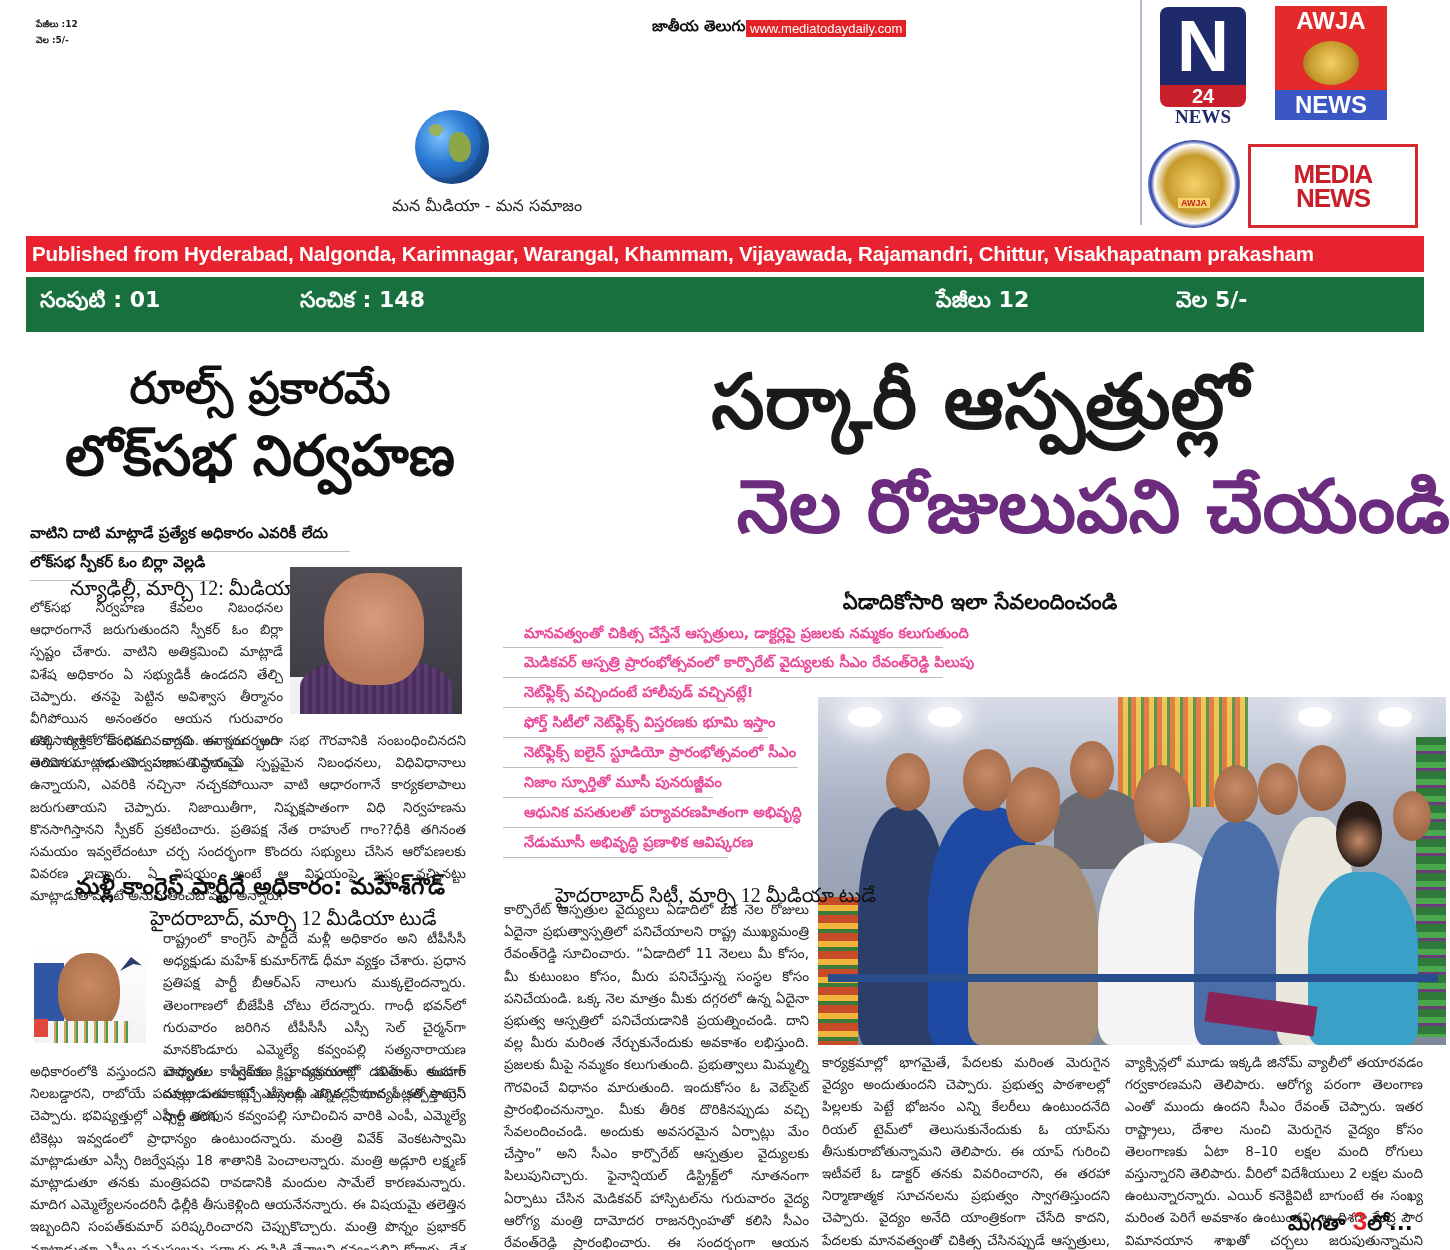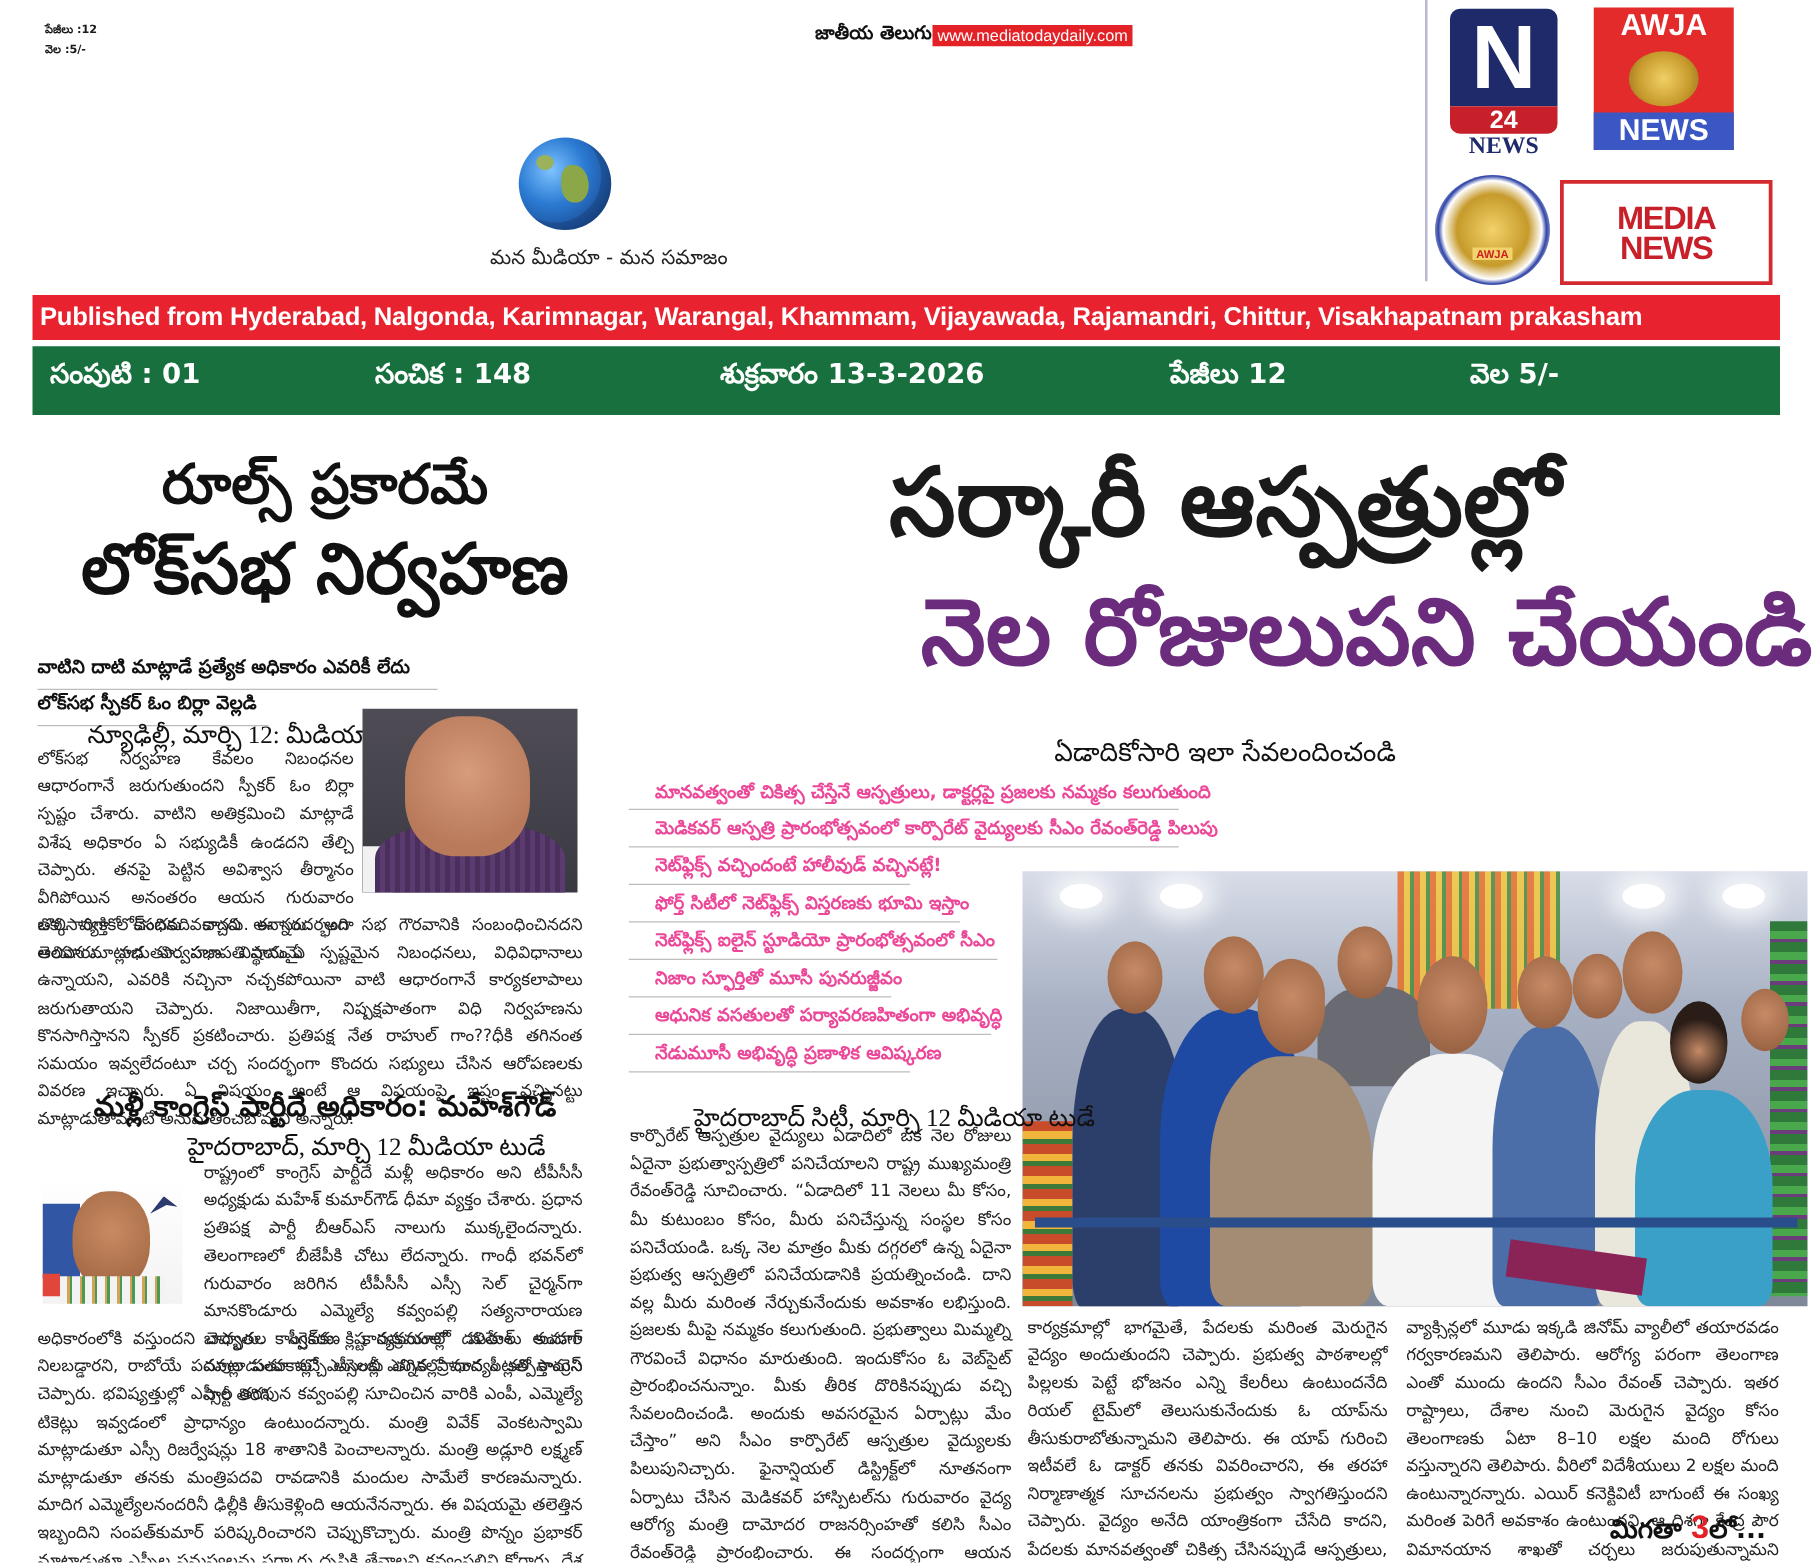--- a/index.html
+++ b/index.html
@@ -69,21 +69,21 @@
   .photo-mahesh { left: 34px; top: 943px; width: 112px; height: 100px; background: linear-gradient(180deg, #ffffff 0%, #f3f3f3 100%); }
   .photo-mahesh .bg-blue { position: absolute; left: 0; top: 20px; width: 30px; height: 60px; background: #3056a4; }
   .photo-mahesh .bg-red { position: absolute; left: 0; top: 76px; width: 14px; height: 18px; background: #e0463a; }
   .photo-mahesh .face { position: absolute; left: 24px; top: 10px; width: 62px; height: 78px; border-radius: 45%; background: radial-gradient(circle at 50% 40%, #c88a62 0%, #a46a45 80%); }
   .photo-mahesh .scarf { position: absolute; left: 14px; top: 78px; width: 84px; height: 24px; background: repeating-linear-gradient(90deg, #f3f3f3 0 6px, #d3a35a 6px 8px, #4a9a52 8px 10px); }
   .photo-mahesh .bird { position: absolute; left: 86px; top: 14px; width: 22px; height: 14px; background: #2c3b6d; clip-path: polygon(0 100%, 50% 0, 100% 60%, 60% 50%); }
 
   
   .headline-main-1 { position: absolute; left: 510px; top: 352px; width: 940px; text-align: center; font-weight: bold; font-size: 76px; line-height: 100px; color: #1a1a1a; }
   .headline-main-2 { position: absolute; left: 510px; top: 456px; width: 940px; text-align: right; font-weight: bold; font-size: 74px; line-height: 100px; color: #6b2c7d; }
-  .subhead-main { position: absolute; left: 760px; top: 585px; width: 440px; text-align: center; font-weight: normal; font-size: 21px; line-height: 34px; color: #111; }
+  .subhead-main { position: absolute; left: 760px; top: 585px; width: 440px; text-align: center; font-weight: bold; font-size: 21px; line-height: 34px; color: #111; }
   .bullet-line { position: absolute; left: 476px; font-size: 14.5px; font-weight: bold; color: #ec4899; white-space: nowrap; margin-left: 48px; }
 
   .photo-event { left: 818px; top: 697px; width: 628px; height: 348px; background: linear-gradient(180deg, #d8dde8 0%, #a9b2c4 30%, #7f8899 100%); }
   .photo-event .light { position: absolute; top: 10px; width: 34px; height: 20px; border-radius: 50%; background: #ffffff; box-shadow: 0 0 18px 10px rgba(255,255,255,0.7); }
   .photo-event .garland { position: absolute; left: 300px; top: 0; width: 130px; height: 110px; background: repeating-linear-gradient(90deg, #e76d2a 0 5px, #f0c43a 5px 10px, #4a8a3a 10px 13px); opacity: 0.85; }
   .photo-event .leaves { position: absolute; right: 0; top: 40px; width: 30px; height: 300px; background: repeating-linear-gradient(180deg, #2f7a3a 0 8px, #4aa84c 8px 14px, #6b3d7a 14px 17px); }
   .photo-event .leaves-l { position: absolute; left: 0; top: 200px; width: 40px; height: 148px; background: repeating-linear-gradient(180deg, #c84b2a 0 8px, #f0b53a 8px 14px, #3d7a3a 14px 18px); }
   .person { position: absolute; border-radius: 44% 44% 10% 10%; }
   .head { position: absolute; border-radius: 50%; background: radial-gradient(circle at 50% 40%, #c68a66 0%, #9b6444 80%); }
   .ribbon { position: absolute; left: 10px; top: 277px; width: 610px; height: 8px; background: #2a4d8c; }
@@ -124,21 +124,20 @@
     <div class="m1">MEDIA</div>
     <div class="m2">NEWS</div>
   </div>
 </header>
 
 <div class="pub-strip">Published from Hyderabad, Nalgonda, Karimnagar, Warangal, Khammam, Vijayawada, Rajamandri, Chittur, Visakhapatnam prakasham</div>
 
 <div class="info-bar">
   <span style="left:14px">సంపుటి : 01</span>
   <span style="left:274px">సంచిక : 148</span>
-  <span style="left:550px">శుక్రవారం 13-3-2026</span>
   <span style="left:910px">పేజీలు   12</span>
   <span style="left:1150px">వెల  5/-</span>
 </div>
 
 <article>
   <h2 class="headline-left-1">రూల్స్ ప్రకారమే</h2>
   <h1 class="headline-left-2">లోక్‌సభ నిర్వహణ</h1>
   <div class="deck-line" style="top:524px">వాటిని దాటి మాట్లాడే ప్రత్యేక అధికారం ఎవరికీ లేదు</div>
   <div class="rule" style="left:30px; top:551px; width:320px;"></div>
   <div class="deck-line" style="top:553px">లోక్‌సభ స్పీకర్ ఓం బిర్లా వెల్లడి</div>

